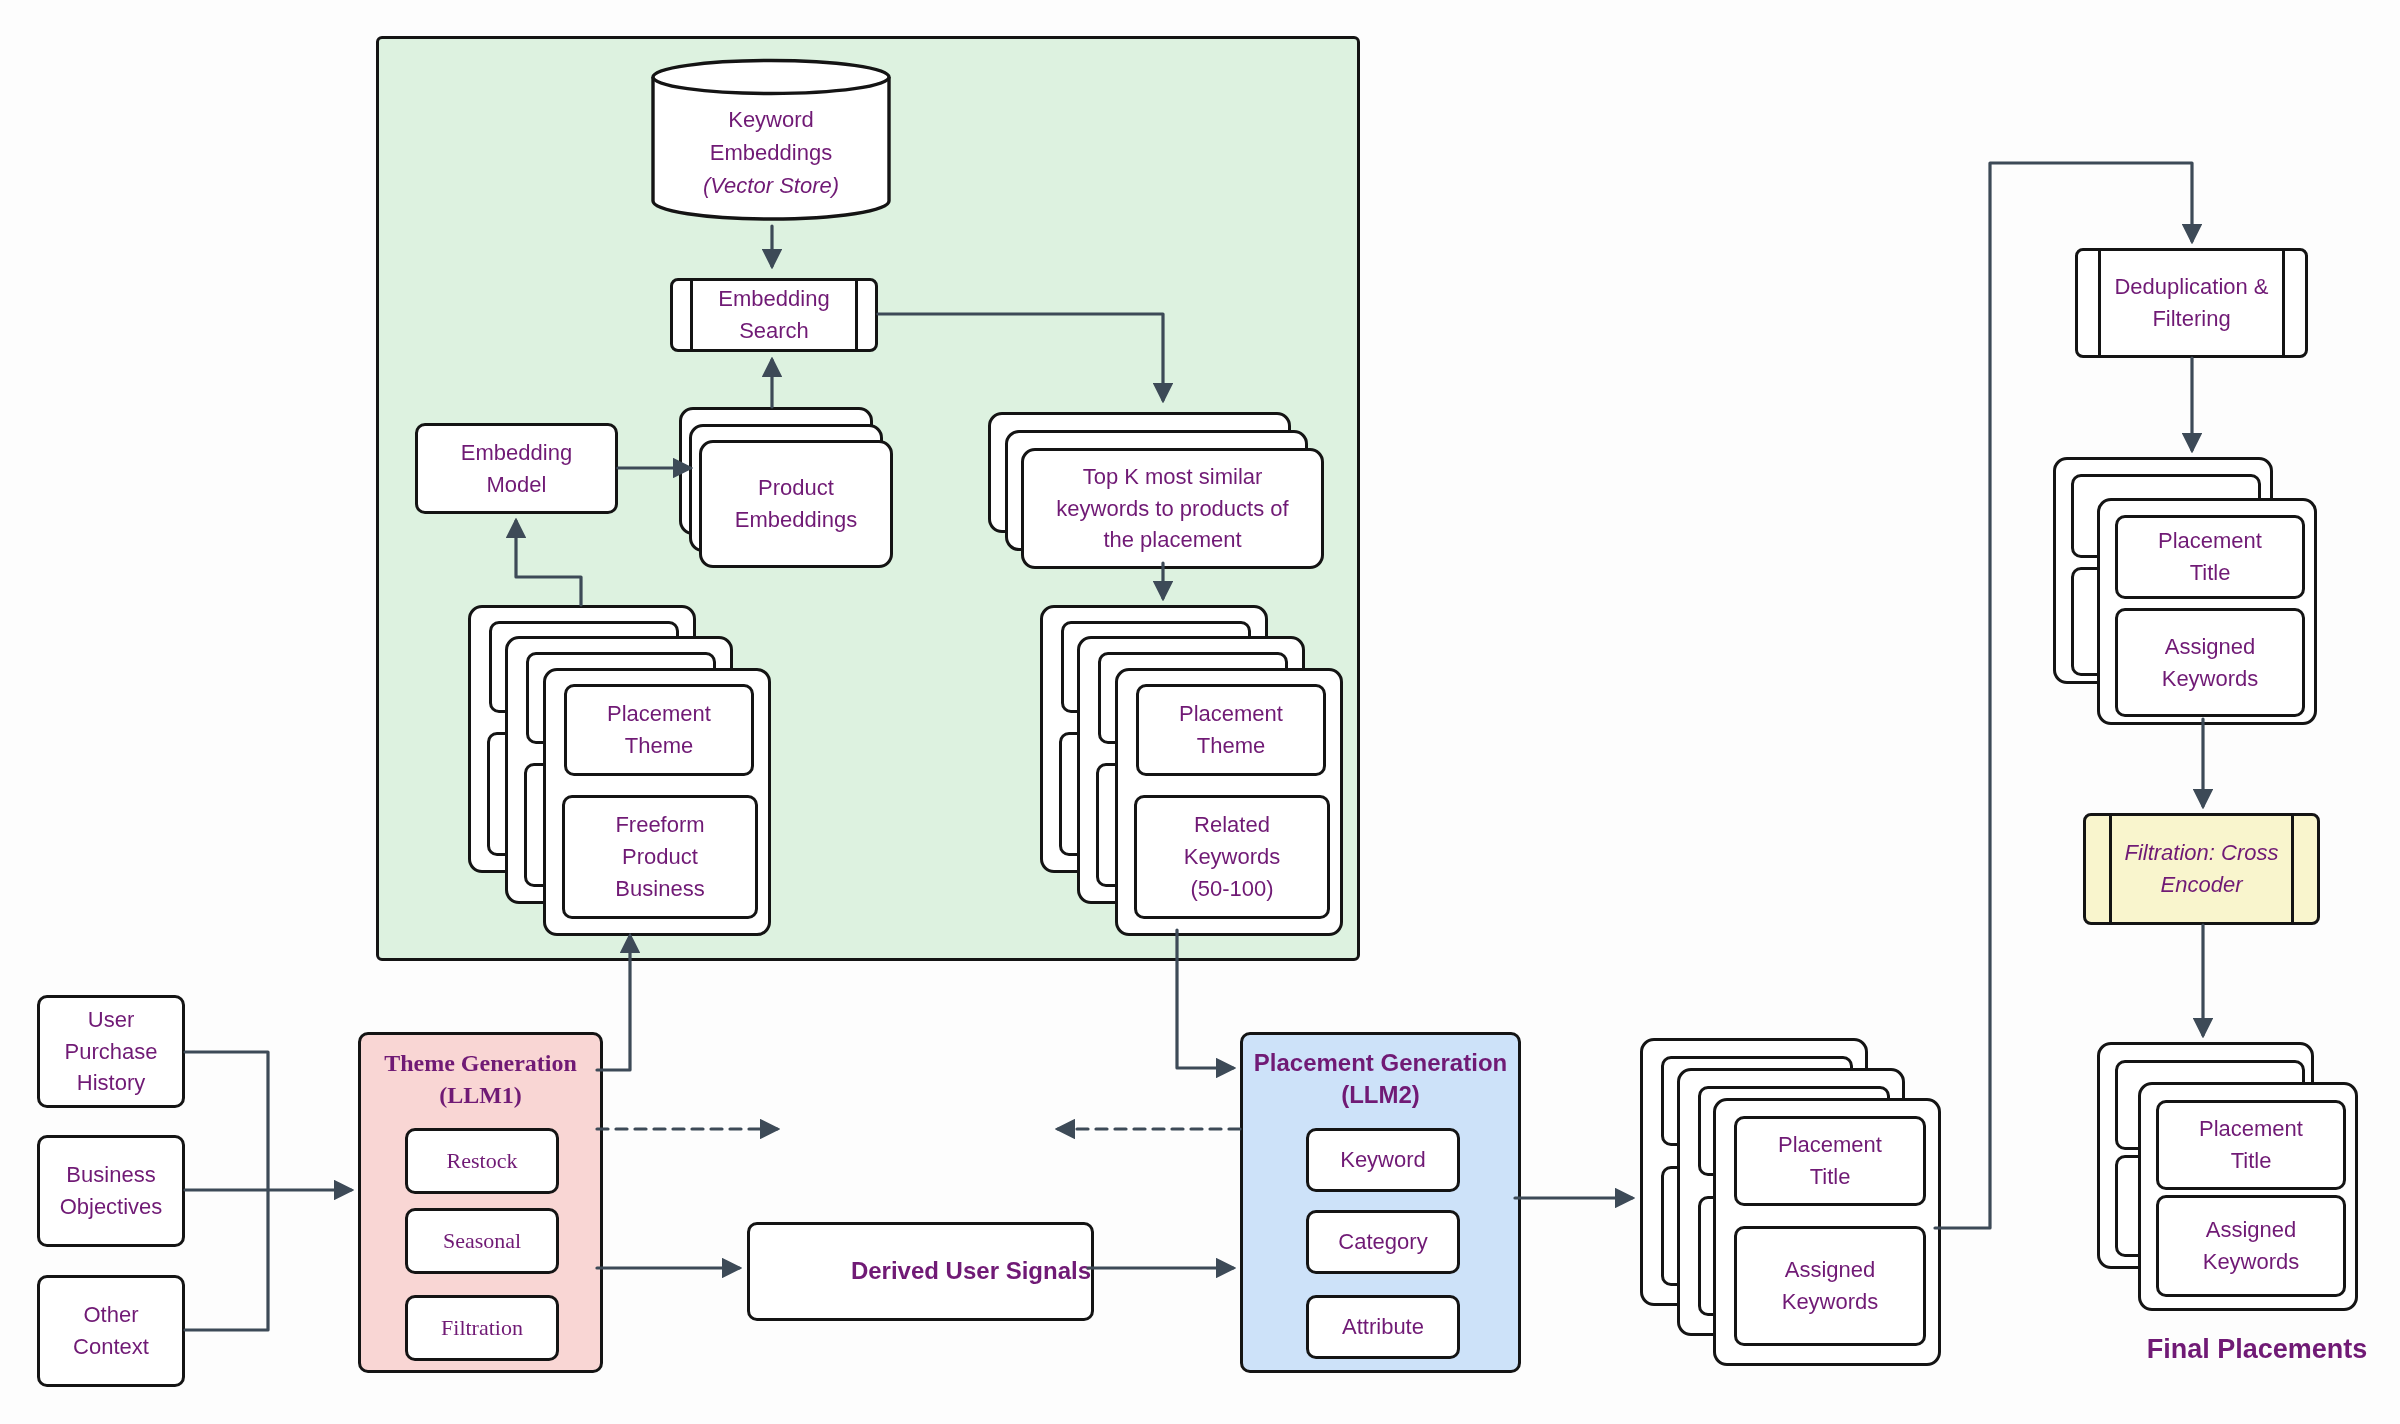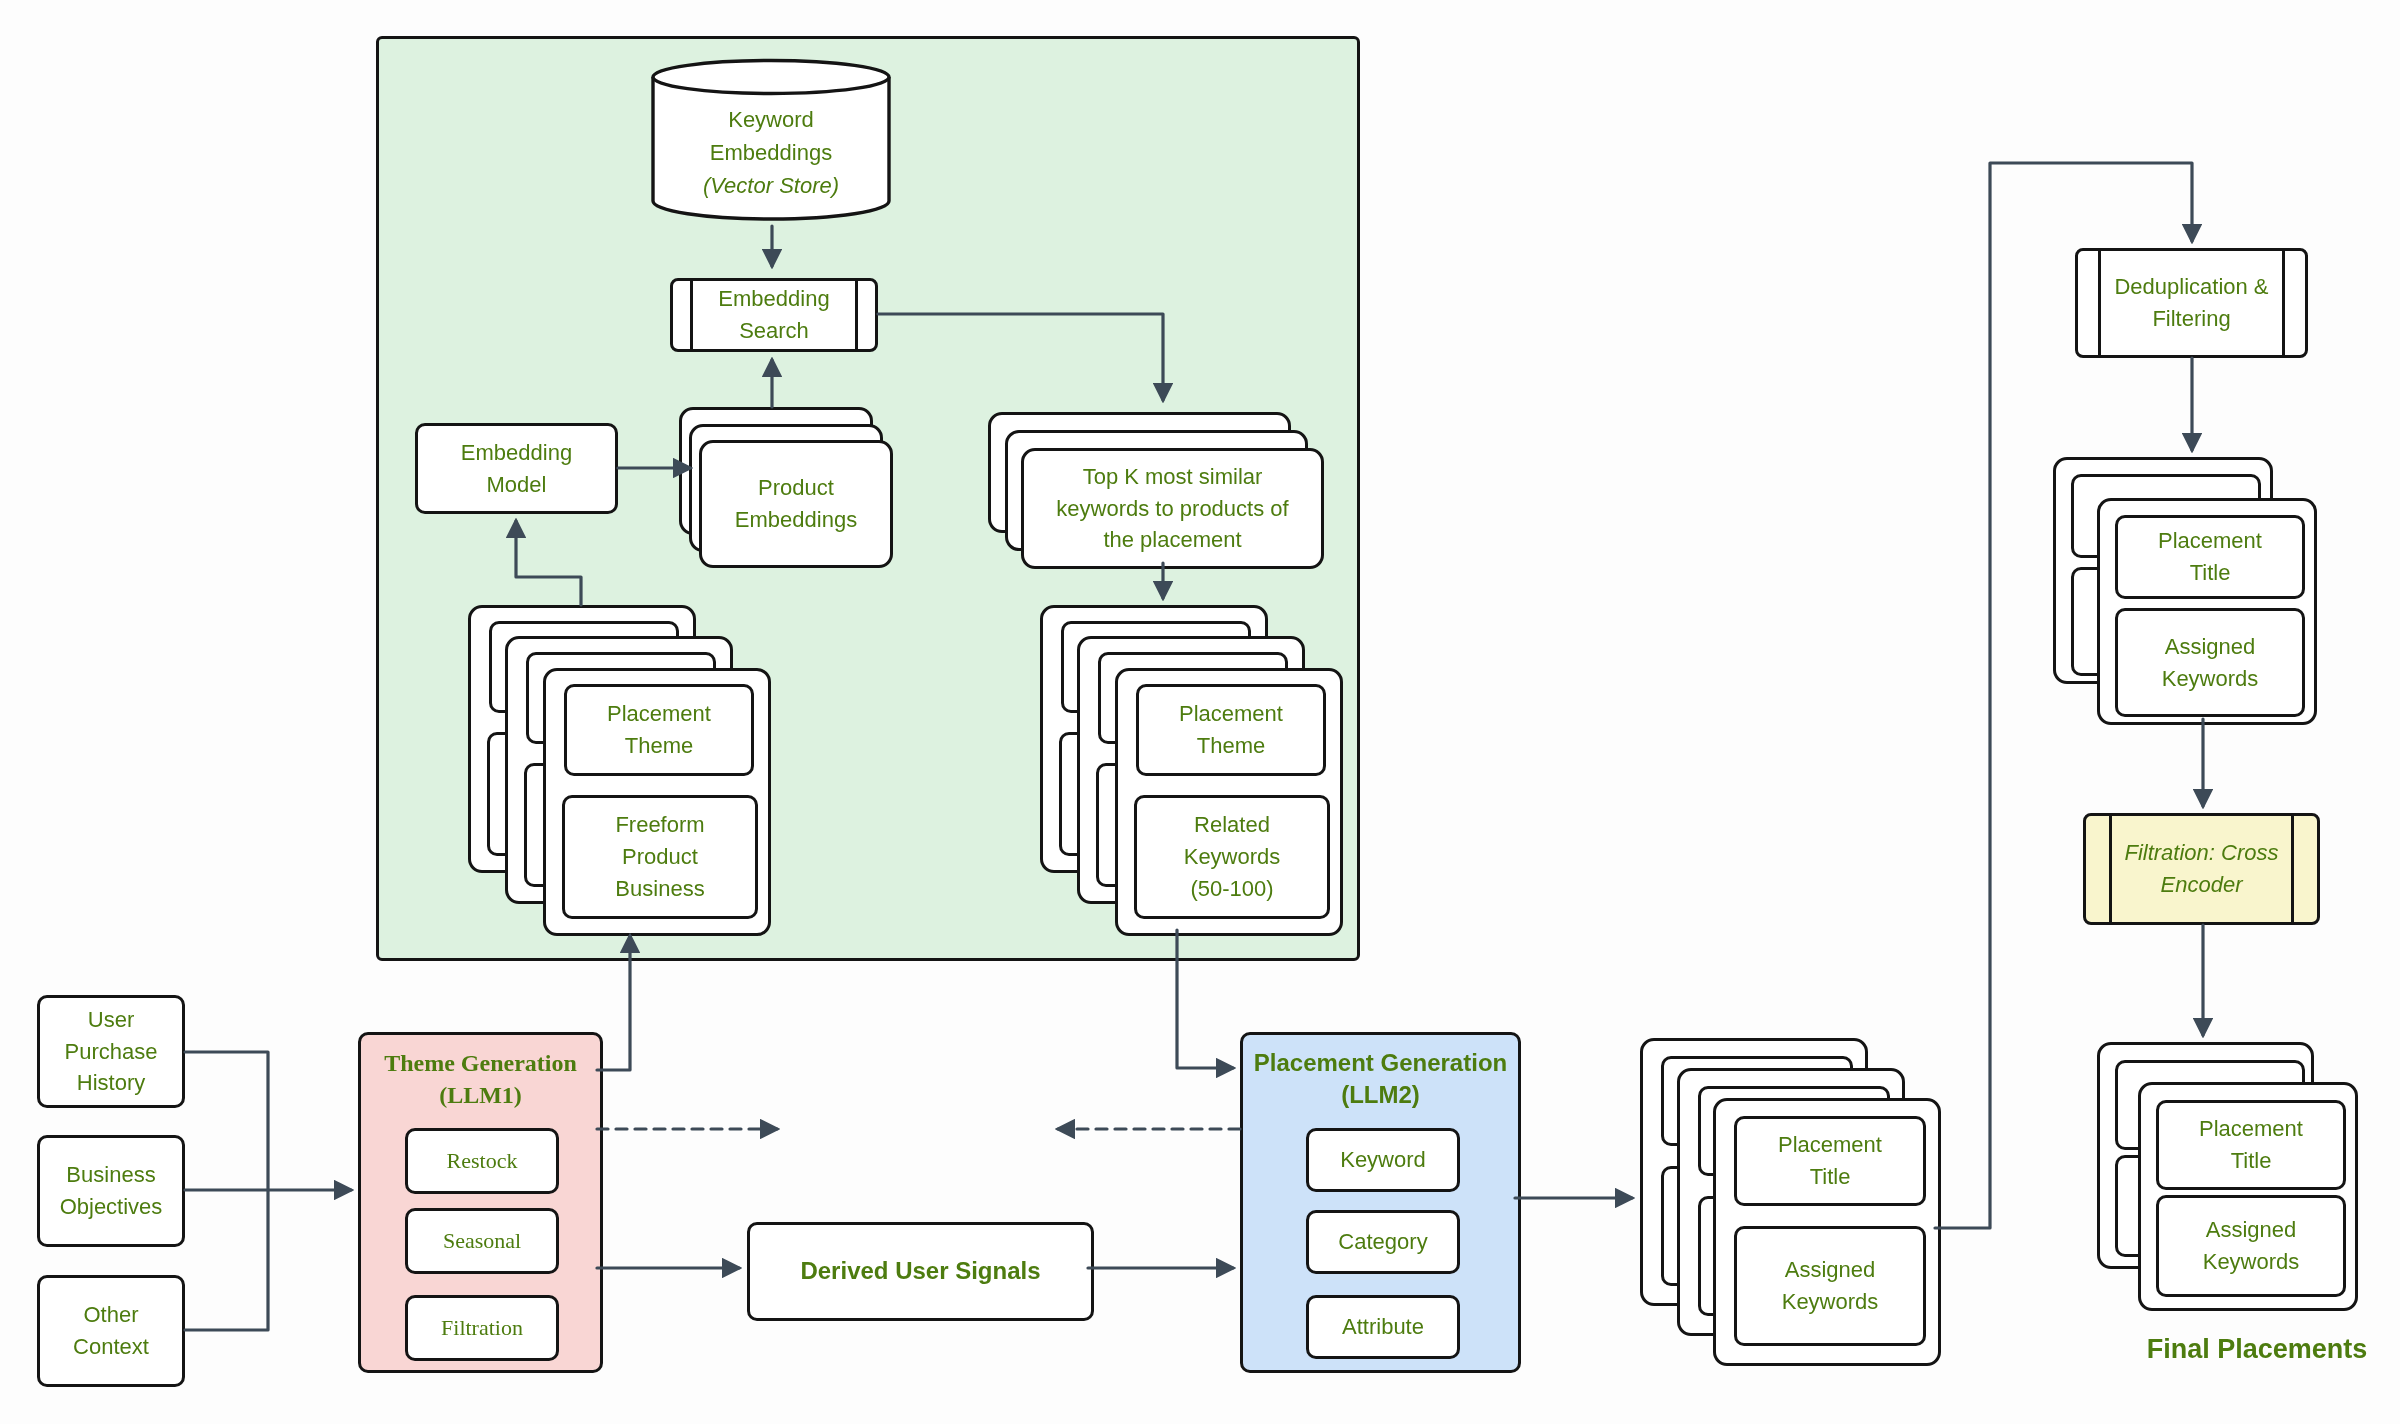--- a/index.html
+++ b/index.html
@@ -1,28 +1,28 @@
 <!DOCTYPE html>
 <html><head>
 <meta charset="utf-8">
 <style>
   html,body{margin:0;padding:0;background:#ffffff;}
   .canvas{
     position:relative;width:2400px;height:1424px;background:#fdfdfd;
-    font-family:"Liberation Sans",sans-serif;color:#4d7c0f;overflow:hidden;
+    font-family:"Liberation Sans",sans-serif;color:#701a75;overflow:hidden;
   }
   .region{
     position:absolute;background:#ddf2e0;border:3px solid #141414;border-radius:6px;
   }
   .region-title{
     position:absolute;font-weight:bold;font-size:27px;letter-spacing:.2px;
   }
   .node{
     position:absolute;background:#ffffff;border:3px solid #141414;border-radius:10px;
-    display:flex;align-items:center;justify-content:center;text-align:center;
+    display:flex;align-items:center;justify-content:flex-end;text-align:center;
     font-size:22px;line-height:1.45;
   }
   .subroutine{border-radius:8px;}
   .vbar{position:absolute;top:0;bottom:0;width:3px;background:#141414;}
   .group{
     position:absolute;border:3px solid #141414;border-radius:10px;
   }
   .group-title{
     margin-top:12px;text-align:center;font-weight:bold;font-size:24px;line-height:1.35;
   }

